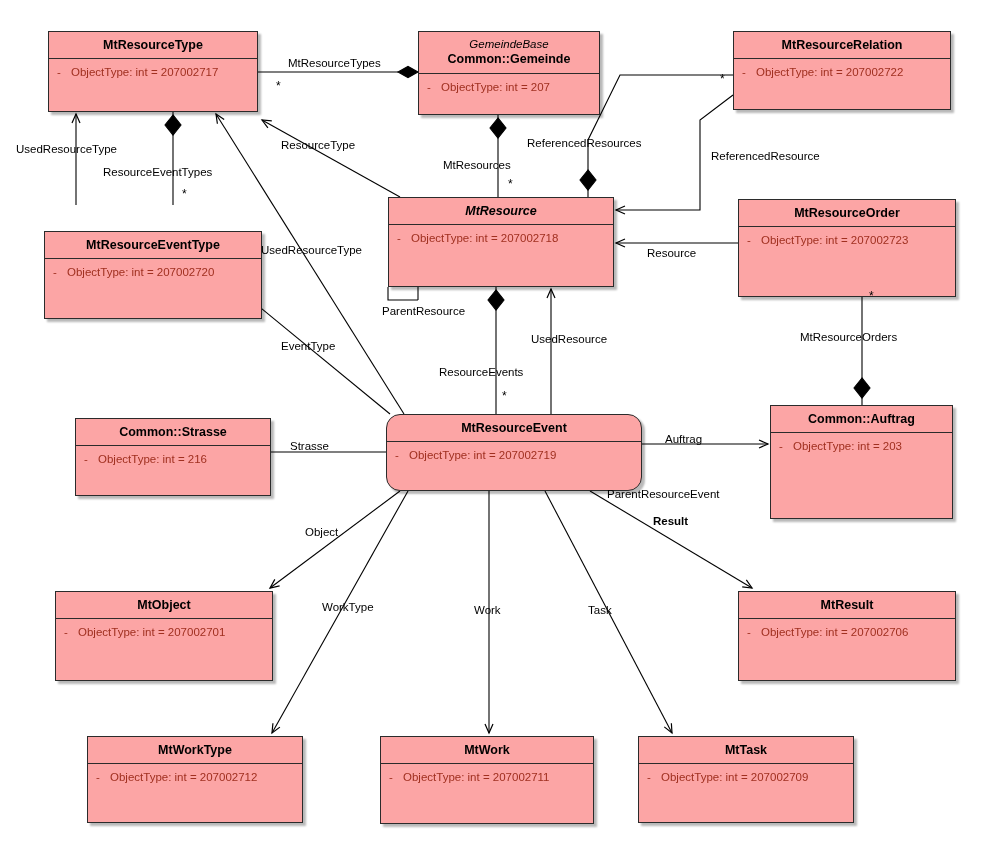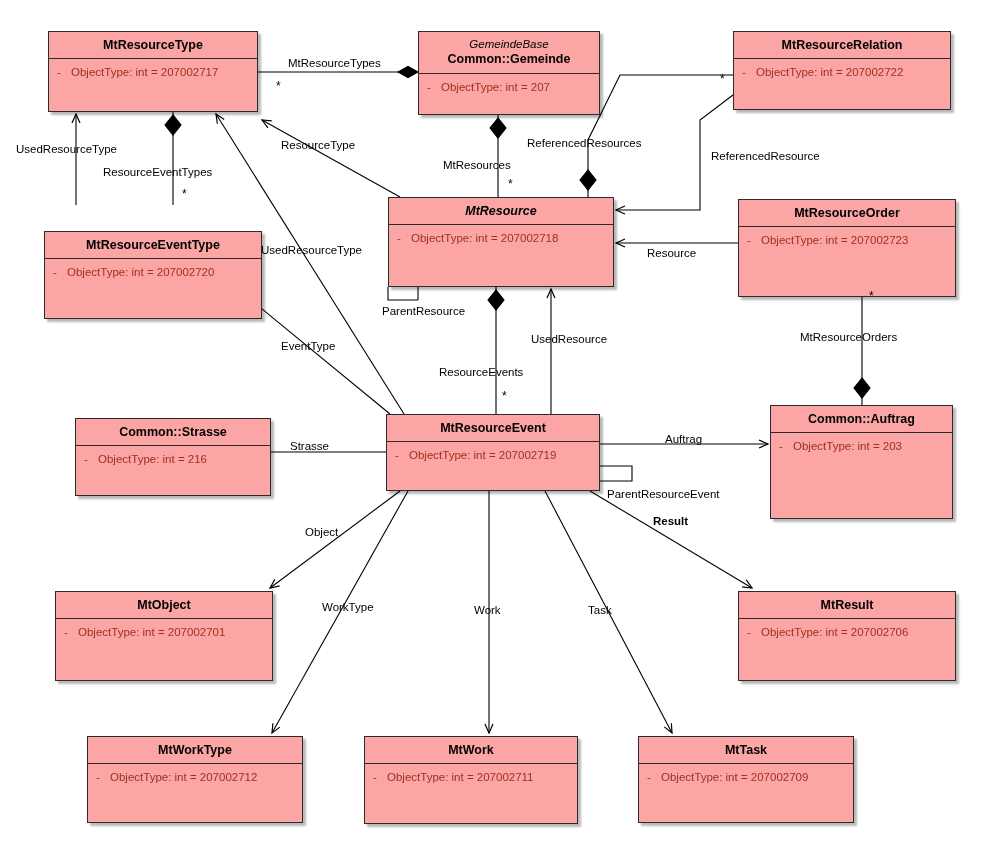--- a/index.html
+++ b/index.html
@@ -241,21 +241,21 @@
     <div class="uml-header">
       <span>Common::Strasse</span>
     </div>
     <div class="uml-attrs">
       <div class="attr-row">
         <span class="attr-vis">-</span><span class="attr-name">ObjectType:  int = 216</span>
       </div>
     </div>
   </div>
 
-  <div class="uml-class" style="left:386px; top:414px; width:214px; height:77px;">
+  <div class="uml-class" style="left:386px; top:414px; width:256px; height:77px;border-radius:14px;">
     <div class="uml-header">
       <span>MtResourceEvent</span>
     </div>
     <div class="uml-attrs">
       <div class="attr-row">
         <span class="attr-vis">-</span><span class="attr-name">ObjectType:  int = 207002719</span>
       </div>
     </div>
   </div>
 
@@ -296,21 +296,21 @@
     <div class="uml-header">
       <span>MtWorkType</span>
     </div>
     <div class="uml-attrs">
       <div class="attr-row">
         <span class="attr-vis">-</span><span class="attr-name">ObjectType:  int = 207002712</span>
       </div>
     </div>
   </div>
 
-  <div class="uml-class" style="left:364px; top:736px; width:214px; height:88px;">
+  <div class="uml-class" style="left:380px; top:736px; width:214px; height:88px;">
     <div class="uml-header">
       <span>MtWork</span>
     </div>
     <div class="uml-attrs">
       <div class="attr-row">
         <span class="attr-vis">-</span><span class="attr-name">ObjectType:  int = 207002711</span>
       </div>
     </div>
   </div>
 

